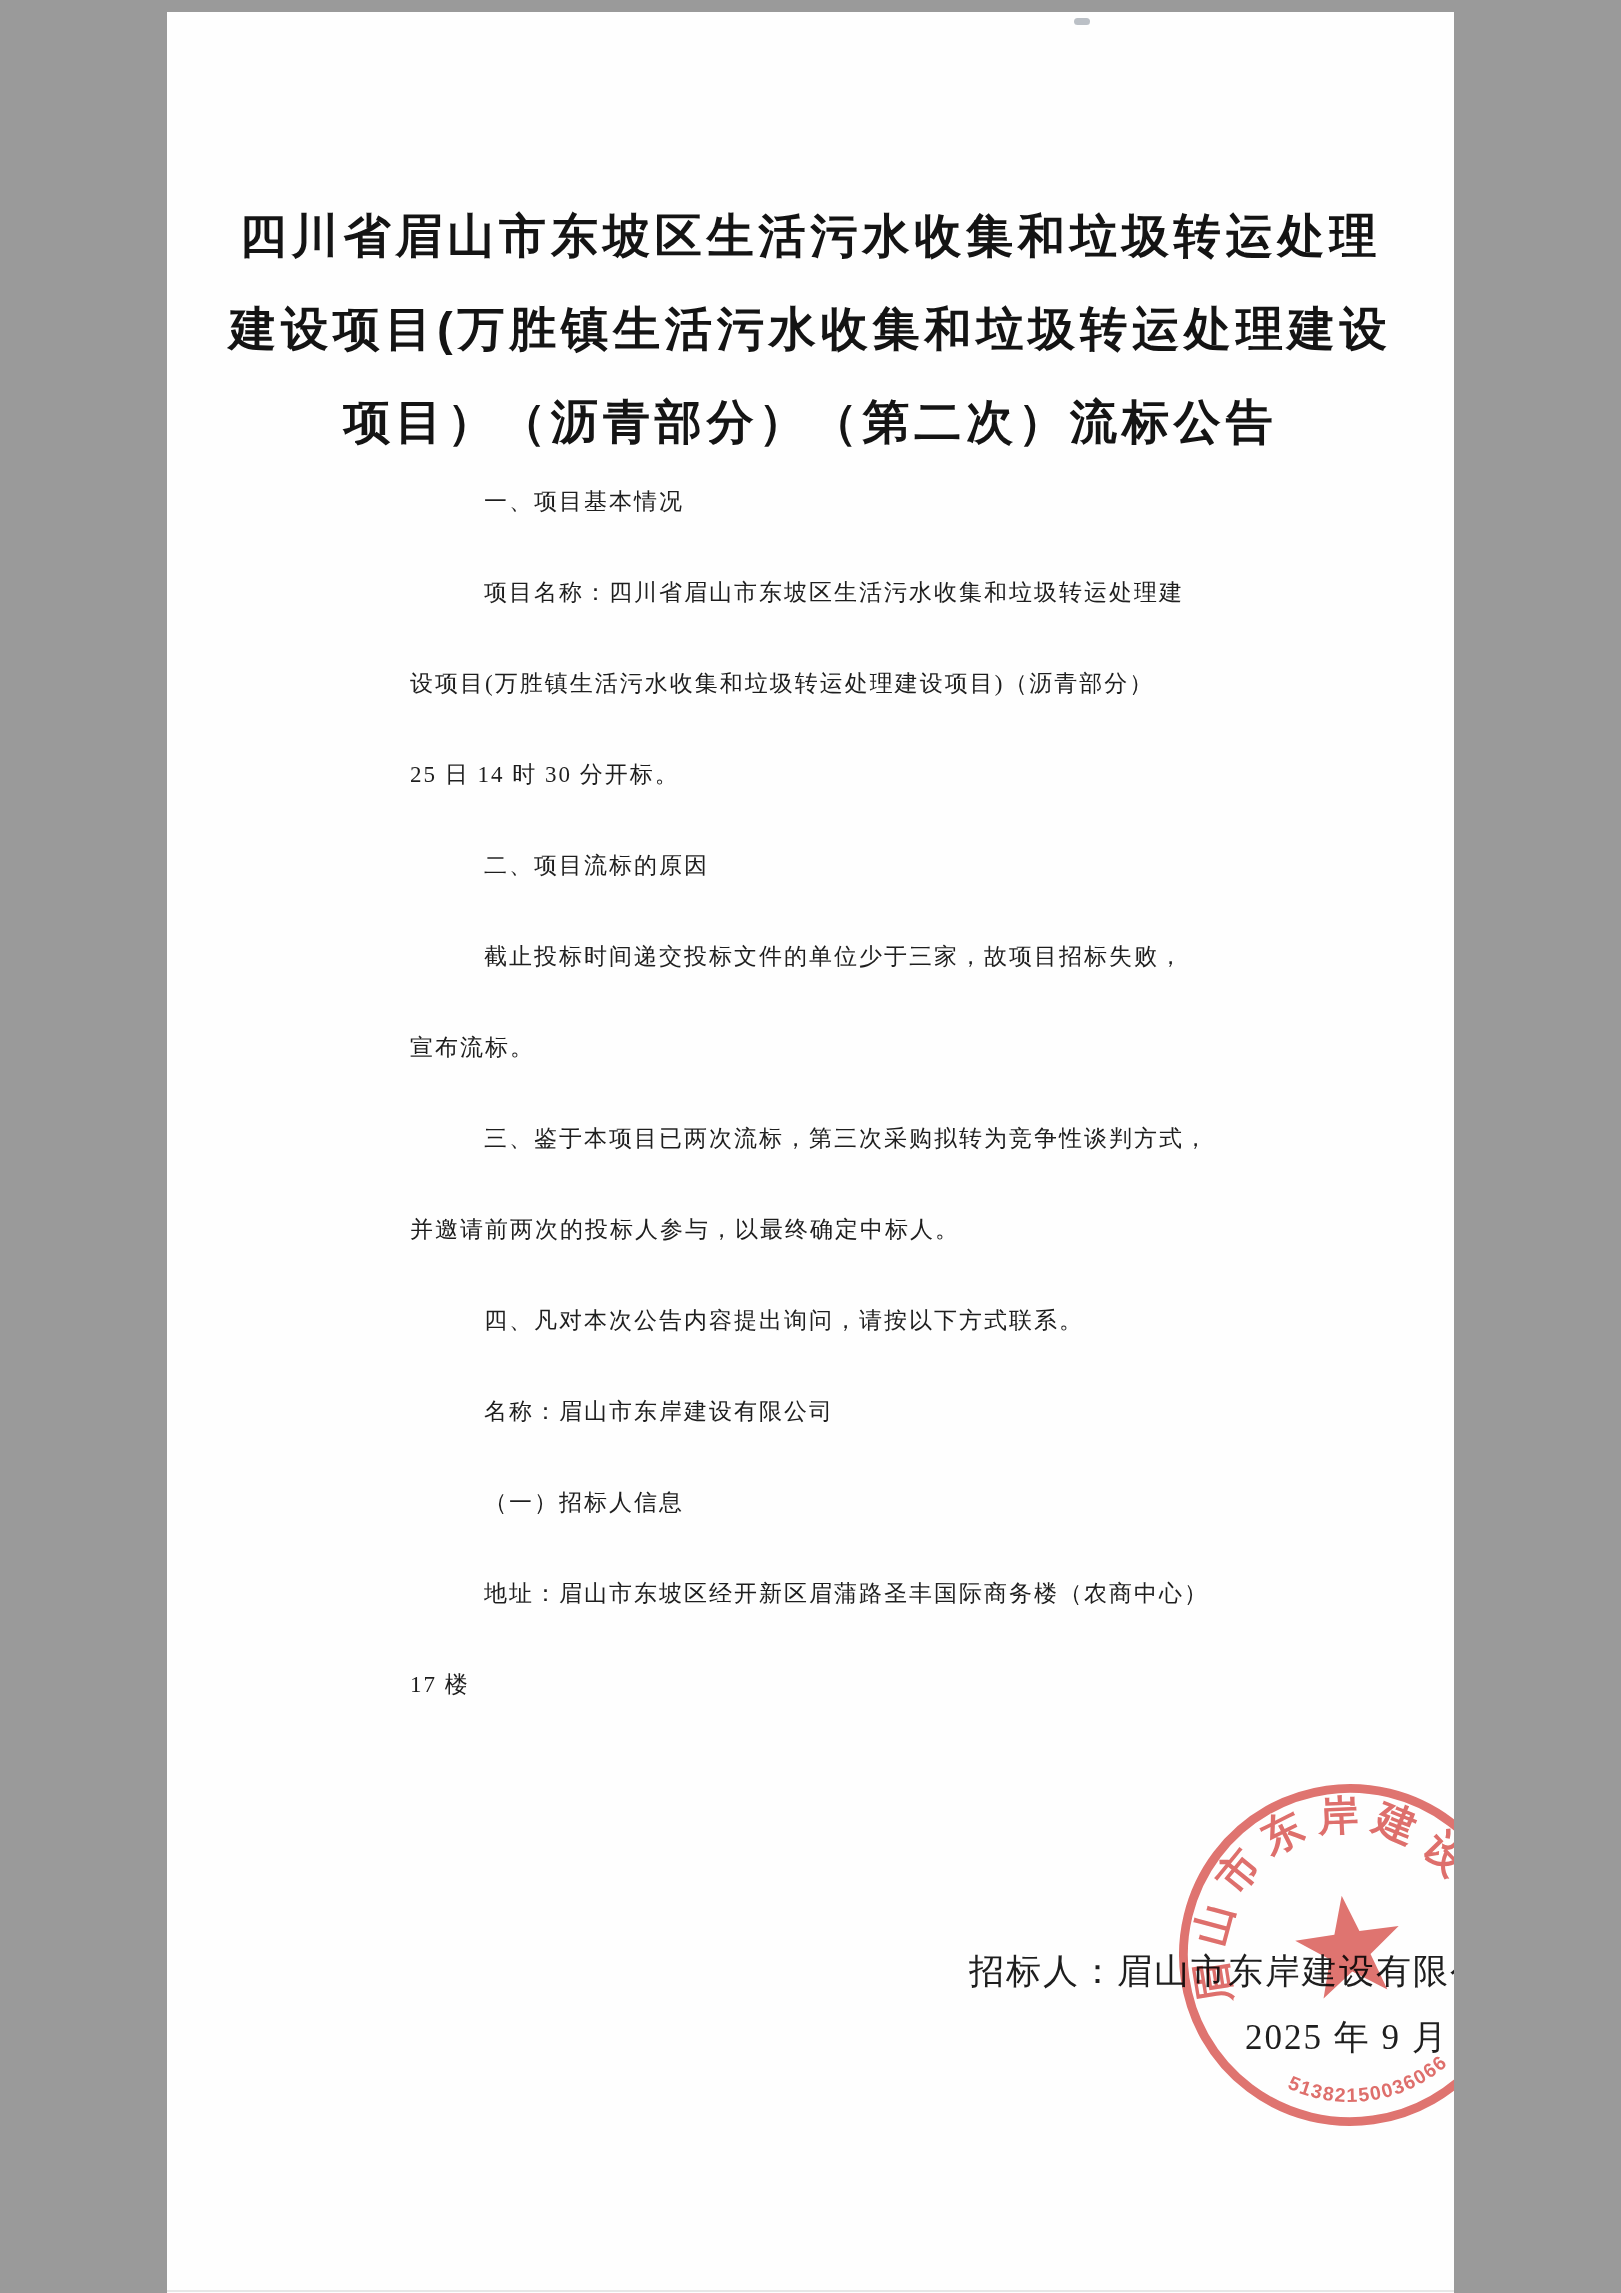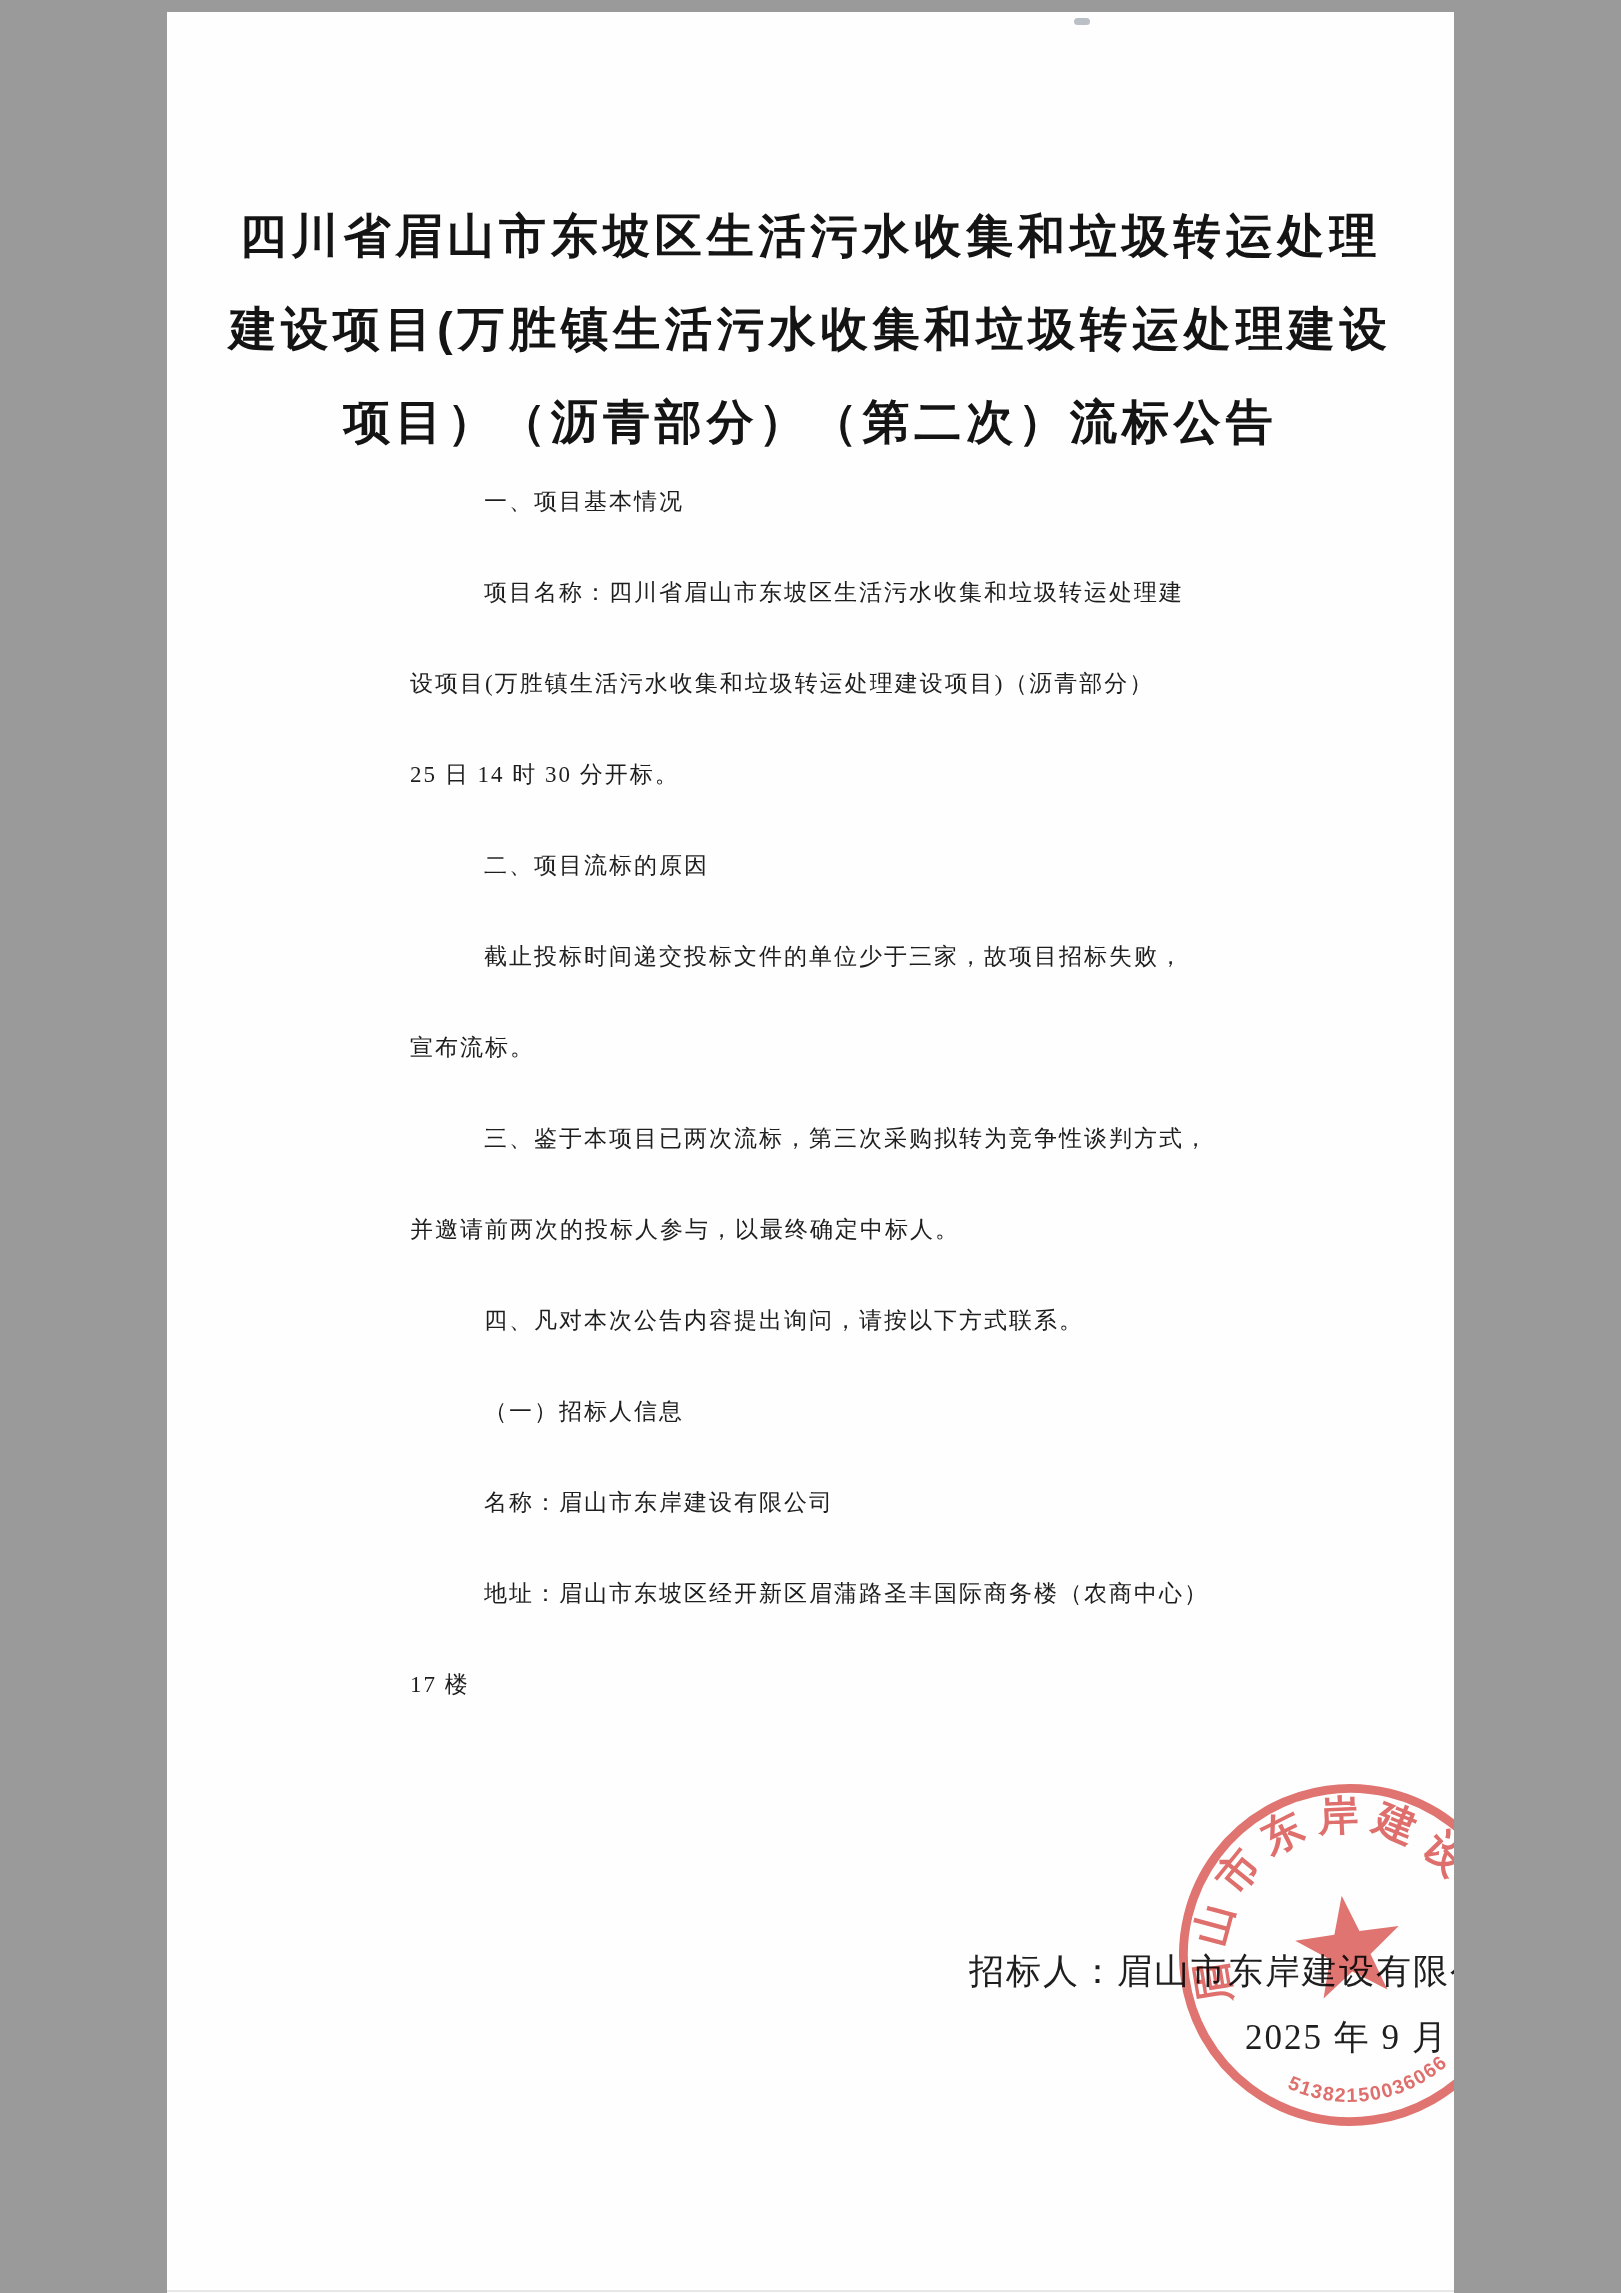--- a/index.html
+++ b/index.html
@@ -57,22 +57,22 @@
       <div class="b-line indent">一、项目基本情况</div>
       <div class="b-line indent">项目名称：四川省眉山市东坡区生活污水收集和垃圾转运处理建</div>
       <div class="b-line">设项目(万胜镇生活污水收集和垃圾转运处理建设项目)（沥青部分）</div>
       <div class="b-line">25 日 14 时 30 分开标。</div>
       <div class="b-line indent">二、项目流标的原因</div>
       <div class="b-line indent">截止投标时间递交投标文件的单位少于三家，故项目招标失败，</div>
       <div class="b-line">宣布流标。</div>
       <div class="b-line indent">三、鉴于本项目已两次流标，第三次采购拟转为竞争性谈判方式，</div>
       <div class="b-line">并邀请前两次的投标人参与，以最终确定中标人。</div>
       <div class="b-line indent">四、凡对本次公告内容提出询问，请按以下方式联系。</div>
+      <div class="b-line indent">名称：眉山市东岸建设有限公司</div>
       <div class="b-line indent">（一）招标人信息</div>
-      <div class="b-line indent">名称：眉山市东岸建设有限公司</div>
       <div class="b-line indent">地址：眉山市东坡区经开新区眉蒲路圣丰国际商务楼（农商中心）</div>
       <div class="b-line">17 楼</div>
     </div>
 
   <div class="sig-line sig-bidder">招标人：眉山市东岸建设有限公司</div>
 
   <div class="sig-line sig-date">2025 年 9 月 25 日</div>
 
   <svg class="stamp" viewBox="0 0 400 400">
     <defs>

